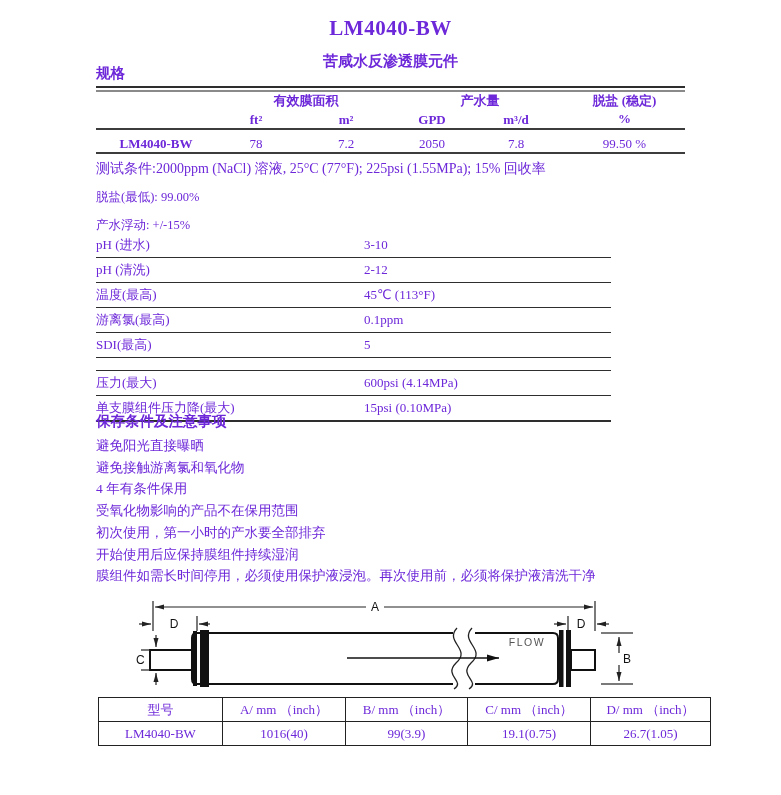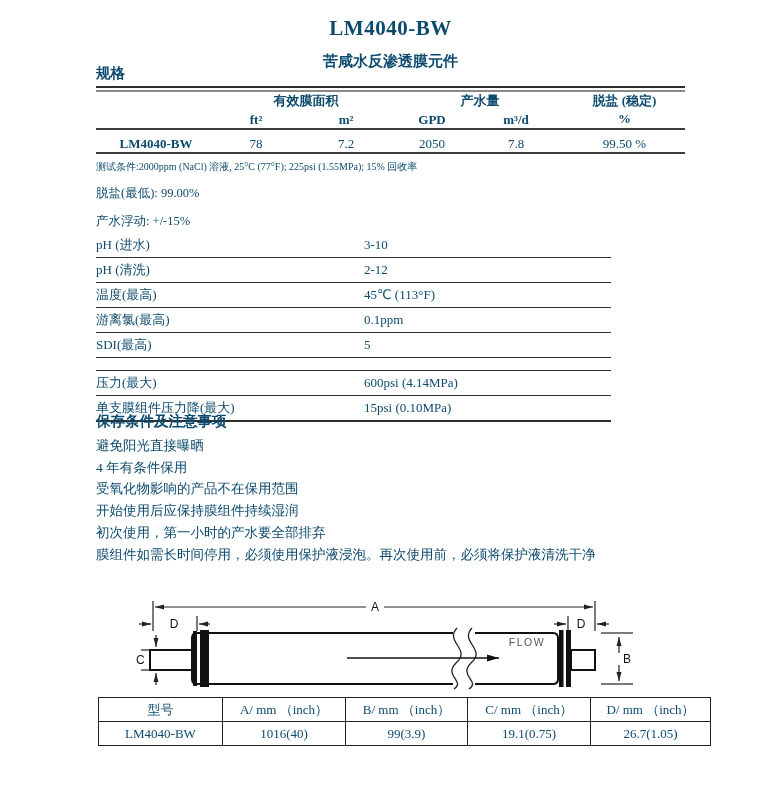--- a/index.html
+++ b/index.html
@@ -1,39 +1,39 @@
 <!DOCTYPE html>
 <html><head>
 <meta charset="utf-8">
 <style>
   html,body{margin:0;padding:0;background:#ffffff;}
   .page{
     position:relative;width:781px;height:795px;background:#fff;overflow:hidden;
-    font-family:"Liberation Serif","DejaVu Sans",serif;color:#0c4a6e;
+    font-family:"Liberation Serif","DejaVu Sans",serif;color:#6d28d9;
   }
   
   .doc-title{position:absolute;top:16px;left:0;width:100%;text-align:center;
     font-size:21px;font-weight:bold;letter-spacing:.5px;}
   .doc-subtitle{position:absolute;top:52px;left:0;width:100%;text-align:center;
     font-size:15px;font-weight:bold;}
 
   
   .spec-section{position:absolute;left:96px;top:64px;width:589px;}
   .sec-heading{font-size:14.5px;font-weight:bold;}
   .spec-head-rule{height:1.5px;background:#2e2e2e;margin-top:3px;}
   table.spec{width:589px;border-collapse:collapse;table-layout:fixed;
     border-top:2.5px solid #8a8a8a;margin-top:2px;font-size:13px;}
   table.spec td{padding:0;text-align:center;vertical-align:bottom;}
   .group-row td{font-weight:bold;height:18px;}
   .sub-row td{font-weight:bold;height:18px;padding-bottom:3px;border-bottom:2.5px solid #3c3c3c;}
   td.rejection-head{vertical-align:top;font-weight:bold;border-bottom:2.5px solid #3c3c3c;}
   td.rejection-head div{line-height:18px;}
   .data-row td{height:22px;padding-top:5px;border-bottom:2px solid #3c3c3c;vertical-align:middle;}
   .data-row .model{font-weight:bold;}
-  .test-cond{margin-top:6px;font-size:10px;}
+  .test-cond{margin-top:6px;font-size:14px;}
   .min-rej{margin-top:11px;font-size:12.5px;}
   .flow-var{margin-top:11px;font-size:12.5px;}
 
   
   .limits-section{position:absolute;left:96px;top:233px;width:515px;}
   .limits-section .sec-heading{margin-bottom:5px;}
   table.limits{width:515px;border-collapse:collapse;table-layout:fixed;font-size:13px;}
   table.limits td{height:24px;border-bottom:1.5px solid #2e2e2e;padding:0;vertical-align:middle;}
   table.limits td.lab{width:268px;}
   table.limits.part2{margin-top:12px;border-top:1.5px solid #2e2e2e;}
@@ -145,24 +145,25 @@
         <td class="lab">单支膜组件压力降(最大)</td>
         <td>15psi (0.10MPa)</td>
       </tr>
     </tbody>
       </table>
   </div>
 
   <div class="storage-section">
     <div class="sec-heading">保存条件及注意事项</div>
     <div class="note">避免阳光直接曝晒</div>
+    <div class="note">避免接触游离氯和氧化物</div>
     <div class="note">4 年有条件保用</div>
     <div class="note">受氧化物影响的产品不在保用范围</div>
+    <div class="note">初次使用，第一小时的产水要全部排弃</div>
     <div class="note">开始使用后应保持膜组件持续湿润</div>
-    <div class="note">初次使用，第一小时的产水要全部排弃</div>
     <div class="note">膜组件如需长时间停用，必须使用保护液浸泡。再次使用前，必须将保护液清洗干净</div>
   </div>
 
   <div class="diagram-wrap">
     <svg width="520" height="100" viewBox="0 0 520 100">
       <defs>
         <marker id="ah" markerWidth="9" markerHeight="7" refX="9" refY="3.5" orient="auto" markerUnits="userSpaceOnUse">
           <polygon points="0,1 9,3.5 0,6" fill="#222"></polygon>
         </marker>
         <marker id="ah2" markerWidth="12" markerHeight="9" refX="12" refY="4.5" orient="auto" markerUnits="userSpaceOnUse">

